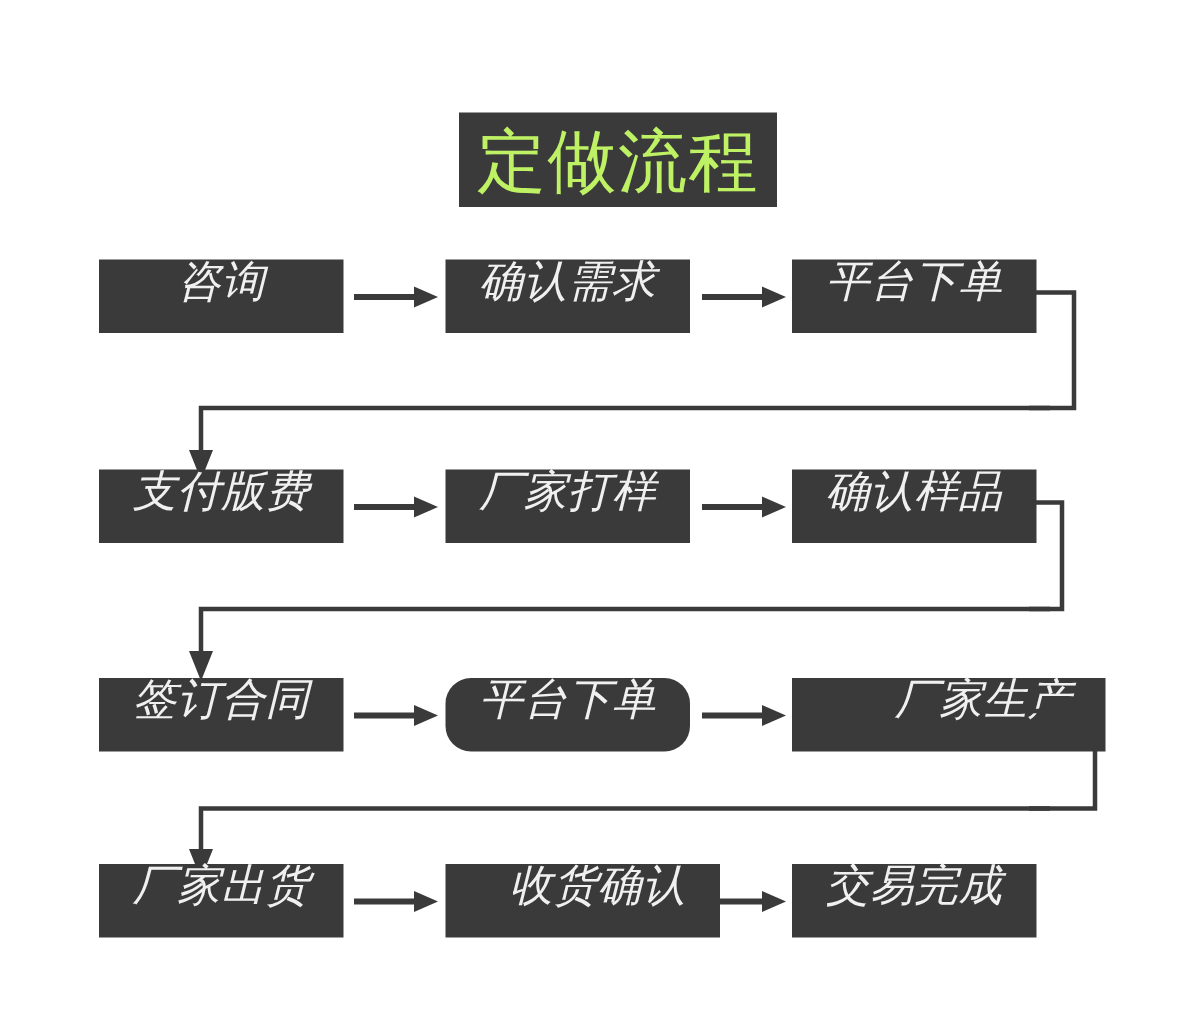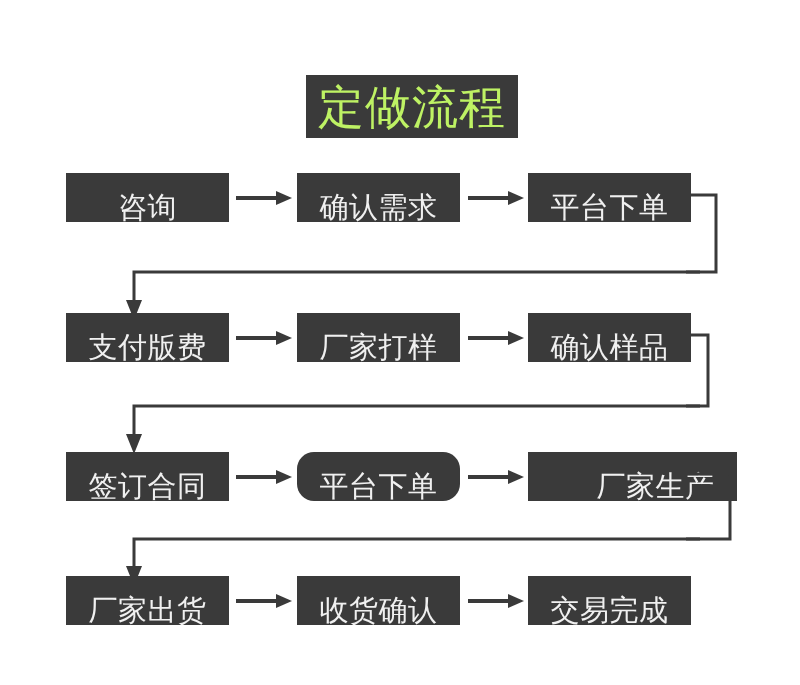--- a/index.html
+++ b/index.html
@@ -32,27 +32,28 @@
     letter-spacing: 1px;
     line-height: 1;
     white-space: nowrap;
     margin-top: 28px;
   }
   .node {
     position: absolute;
     background: #3a3a3a;
     color: #f0f0f0;
     display: flex;
-    align-items: flex-end;
+    align-items: flex-start;
     justify-content: center;
     font-size: 29px;
     line-height: 1;
     letter-spacing: 0.5px;
     white-space: nowrap;
     height: 49px;
+    font-style: italic;
   }
   .node.wide {
     width: 163px;
   }
   .arrow-h {
     position: absolute;
     height: 20px;
     display: block;
   }
   .connector {
@@ -160,21 +161,21 @@
 
   <div class="node wide" style="left:66px; top:576px;">
     <span>厂家出货</span>
   </div>
 
   <svg class="arrow-h" style="left:236px; top:591px; width:56px; height:20px;" viewBox="0 0 56 20">
     <line x1="0" y1="10" x2="46" y2="10" stroke="#3a3a3a" stroke-width="4"></line>
     <polygon points="56,10 40,3 40,17" fill="#3a3a3a"></polygon>
   </svg>
 
-  <div class="node wide" style="left:297px; top:576px;">
+  <div class="node wide" style="left:297px; top:576px;padding-left:20px;">
     <span>收货确认</span>
   </div>
 
   <svg class="arrow-h" style="left:468px; top:591px; width:56px; height:20px;" viewBox="0 0 56 20">
     <line x1="0" y1="10" x2="46" y2="10" stroke="#3a3a3a" stroke-width="4"></line>
     <polygon points="56,10 40,3 40,17" fill="#3a3a3a"></polygon>
   </svg>
 
   <div class="node wide" style="left:528px; top:576px;">
     <span>交易完成</span>

